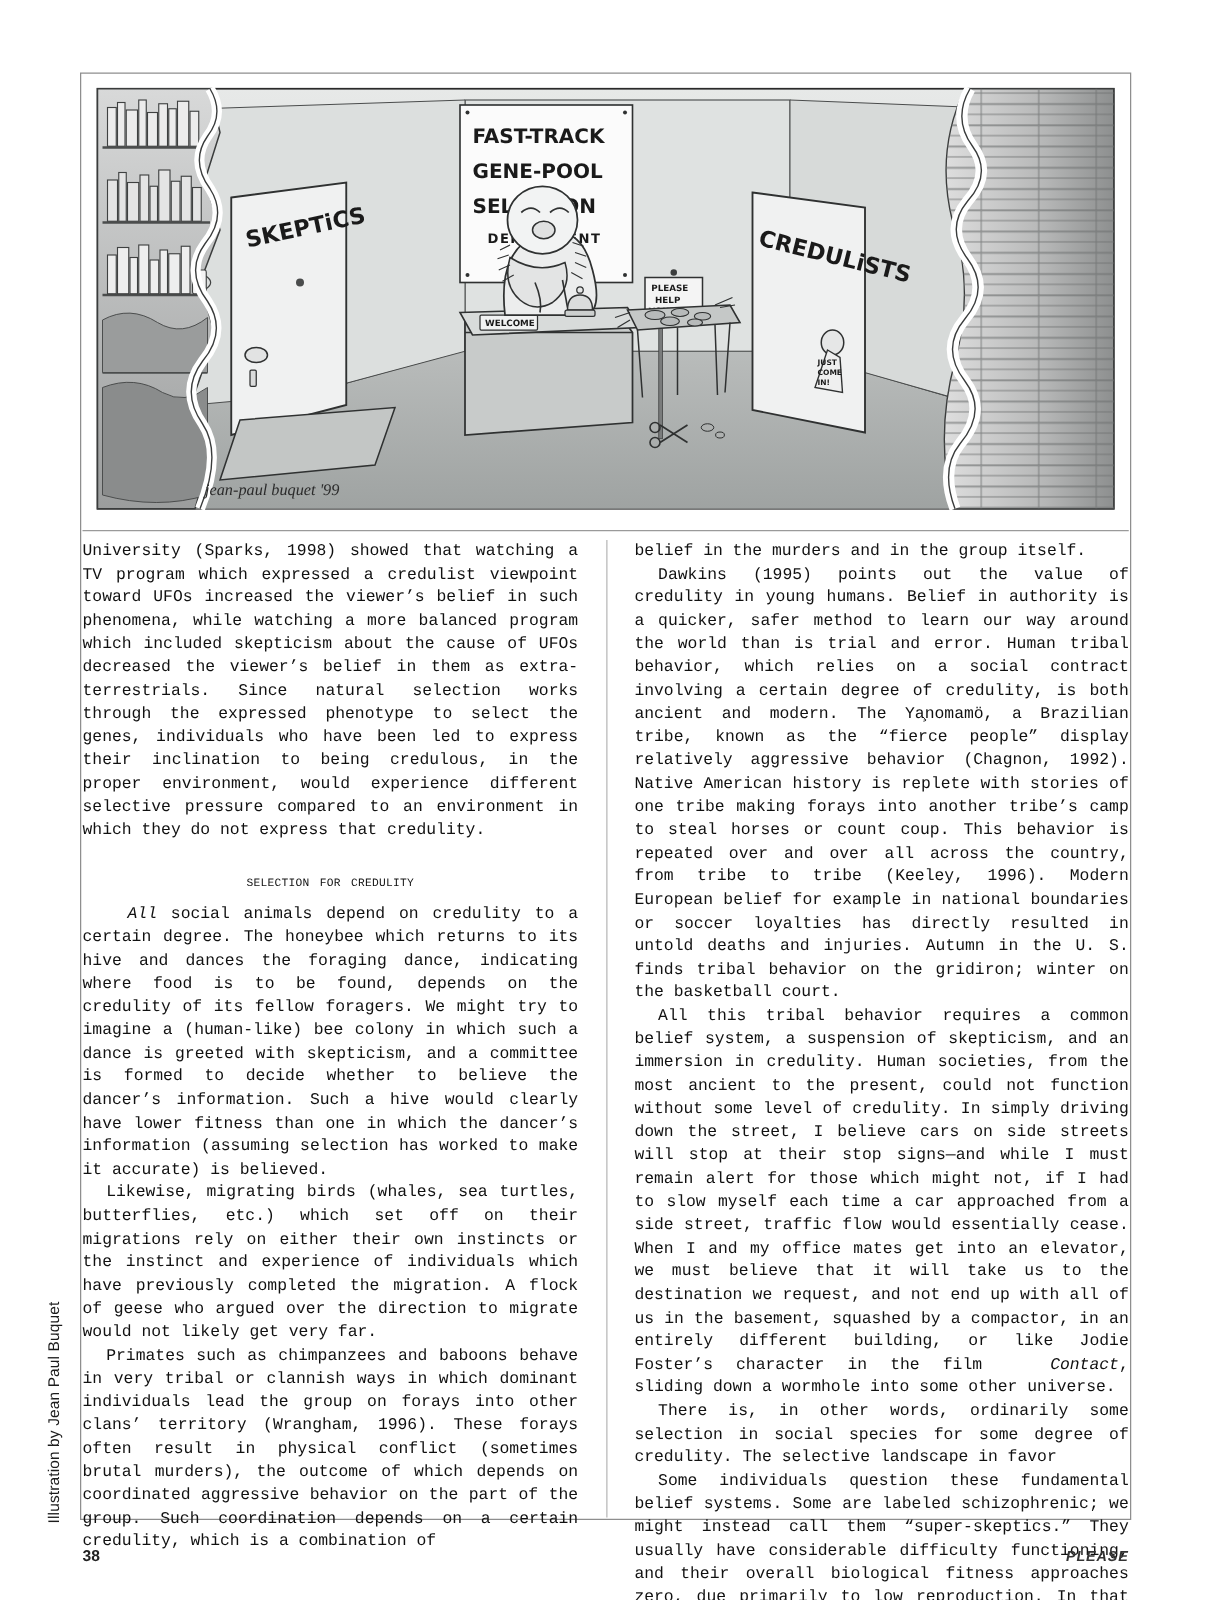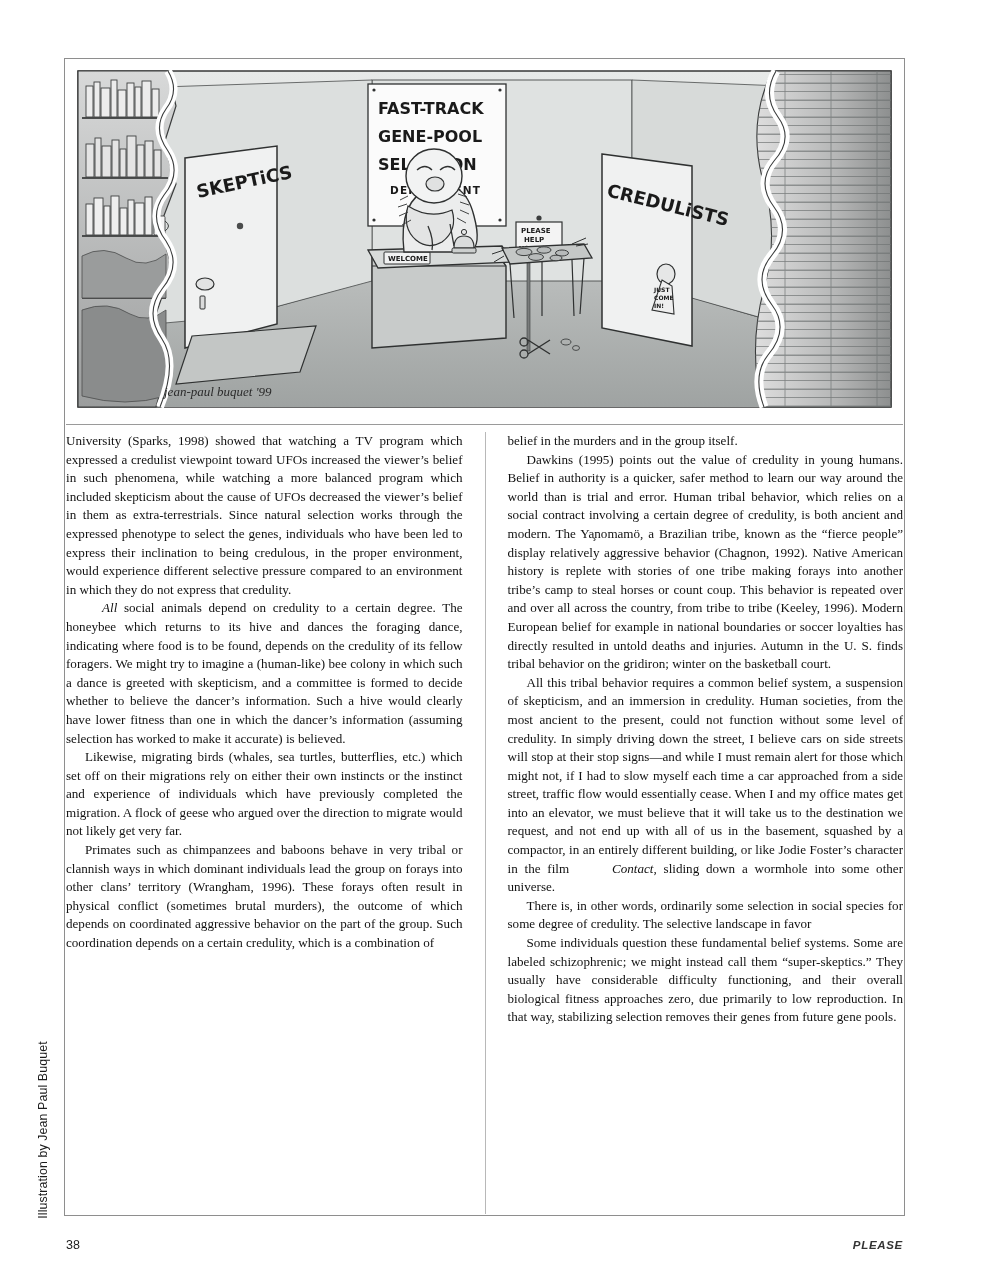--- a/index.html
+++ b/index.html
@@ -63,20 +63,21 @@
     display: flex;
     gap: 0;
   }
   .col {
     width: 50%;
     box-sizing: border-box;
     font-size: 13.1px;
     line-height: 18.6px;
     text-align: justify;
     hyphens: none;
+    font-family: Liberation Mono, monospace;
   }
   .col-left  { padding-right: 22px; }
   .col-right { padding-left: 22px; border-left: 1px solid #b8b8b8; }
 
   .col p {
     margin: 0;
     text-indent: 1.45em;
   }
   .col p.noindent { text-indent: 0; }
 
@@ -121,21 +122,21 @@
     left: 66px;
     top: 1238px;
     width: 837px;
     display: flex;
     justify-content: space-between;
     align-items: baseline;
   }
   .folio {
     font-family: "Liberation Sans", "DejaVu Sans", sans-serif;
     font-size: 12.5px;
-    font-weight: normal;
+    font-weight: bold;
     color: #222;
   }
   .running-head {
     font-family: "Liberation Sans", "DejaVu Sans", sans-serif;
     font-size: 11.5px;
     font-style: italic;
     font-weight: bold;
     letter-spacing: 0.7px;
     color: #333;
   }
@@ -342,20 +343,21 @@
   <text class="toon-sig" x="92" y="330" font-size="13">jean-paul buquet '99</text>
 </svg>
 </div>
 <div class="illo-rule"></div>
 
 <div class="columns">
 
   <div class="col col-left">
     <p class="noindent">University (Sparks, 1998) showed that watching a TV program which expressed a credulist viewpoint toward UFOs increased the viewer’s belief in such phenomena, while watching a more balanced program which included skepticism about the cause of UFOs decreased the viewer’s belief in them as extra-terrestrials. Since natural selection works through the expressed phenotype to select the genes, individuals who have been led to express their inclination to being credulous, in the proper environment, would experience different selective pressure compared to an environment in which they do not express that credulity.</p>
 
+    <h2 class="section-head">Selection For Credulity</h2>
 
     <p class="noindent"><em class="ital">All</em><span> social animals depend on credulity to a certain degree. The honeybee which returns to its hive and dances the foraging dance, indicating where food is to be found, depends on the credulity of its fellow foragers. We might try to imagine a (human-like) bee colony in which such a dance is greeted with skepticism, and a committee is formed to decide whether to believe the dancer’s information. Such a hive would clearly have lower fitness than one in which the dancer’s information (assuming selection has worked to make it accurate) is believed.</span></p>
 
     <p>Likewise, migrating birds (whales, sea turtles, butterflies, etc.) which set off on their migrations rely on either their own instincts or the instinct and experience of individuals which have previously completed the migration. A flock of geese who argued over the direction to migrate would not likely get very far.</p>
 
     <p>Primates such as chimpanzees and baboons behave in very tribal or clannish ways in which dominant individuals lead the group on forays into other clans’ territory (Wrangham, 1996). These forays often result in physical conflict (sometimes brutal murders), the outcome of which depends on coordinated aggressive behavior on the part of the group. Such coordination depends on a certain credulity, which is a combination of</p>
   </div>
 
   <div class="col col-right">
     <p class="noindent">belief in the murders and in the group itself.</p>

